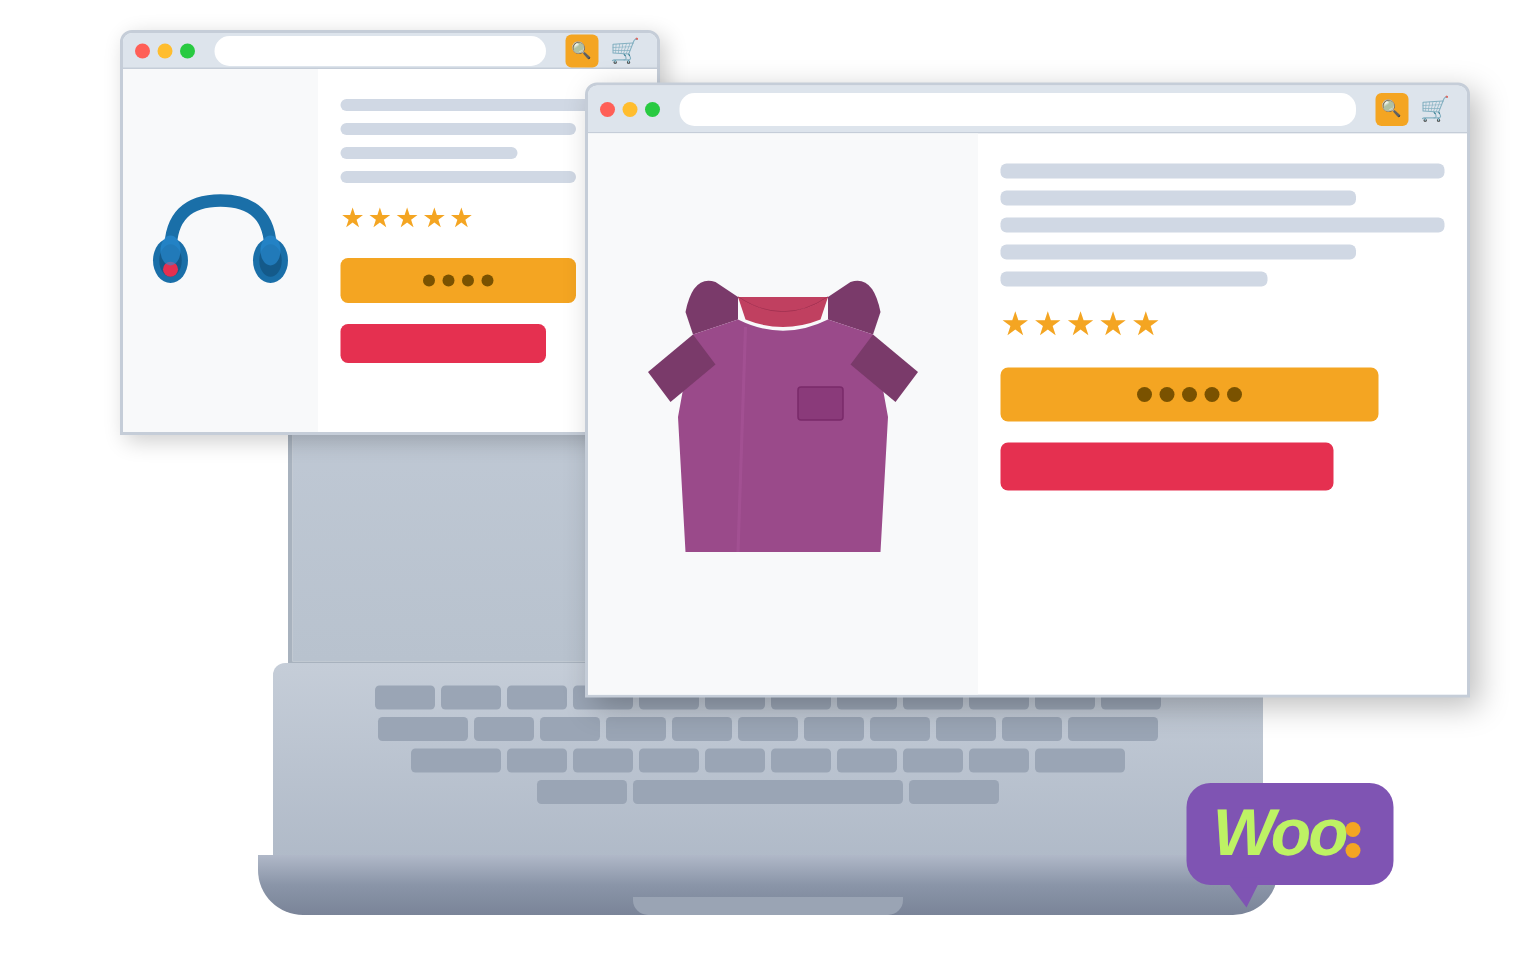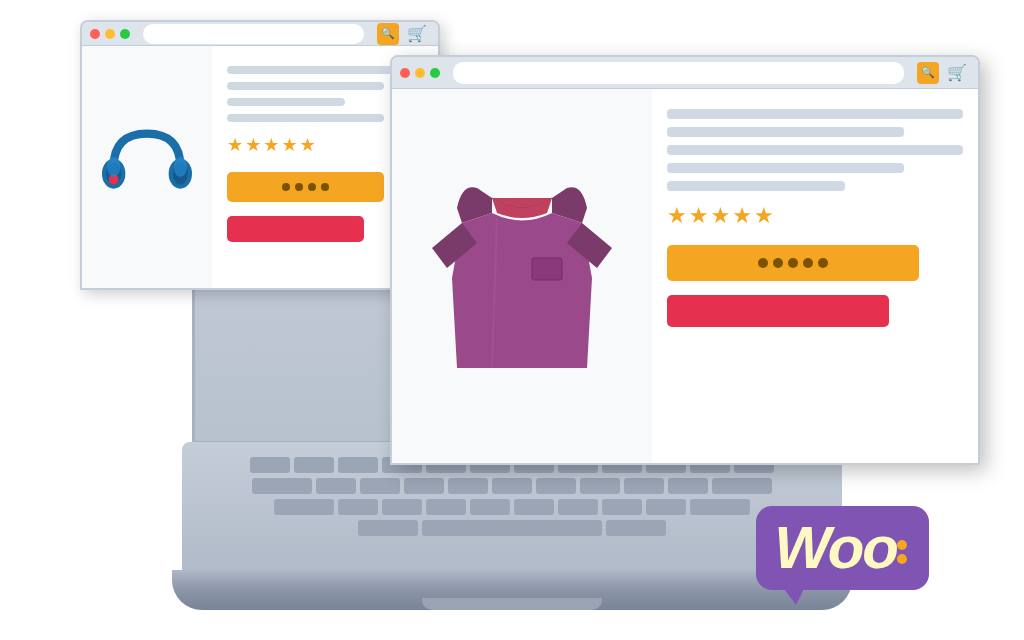--- a/index.html
+++ b/index.html
@@ -274,23 +274,23 @@
       bottom: -15px;
       left: 25px;
       width: 0;
       height: 0;
       border-left: 15px solid transparent;
       border-right: 10px solid transparent;
       border-top: 20px solid #7f54b3;
     }
 
     .woo-text {
-      font-size: 60px;
+      font-size: 44px;
       font-weight: 900;
-      color: #fef9c3;
+      color: #bef264;
       font-style: italic;
       line-height: 1;
       letter-spacing: -2px;
     }
 
     .woo-dot {
       display: flex;
       flex-direction: column;
       gap: 4px;
       margin-top: 8px;

